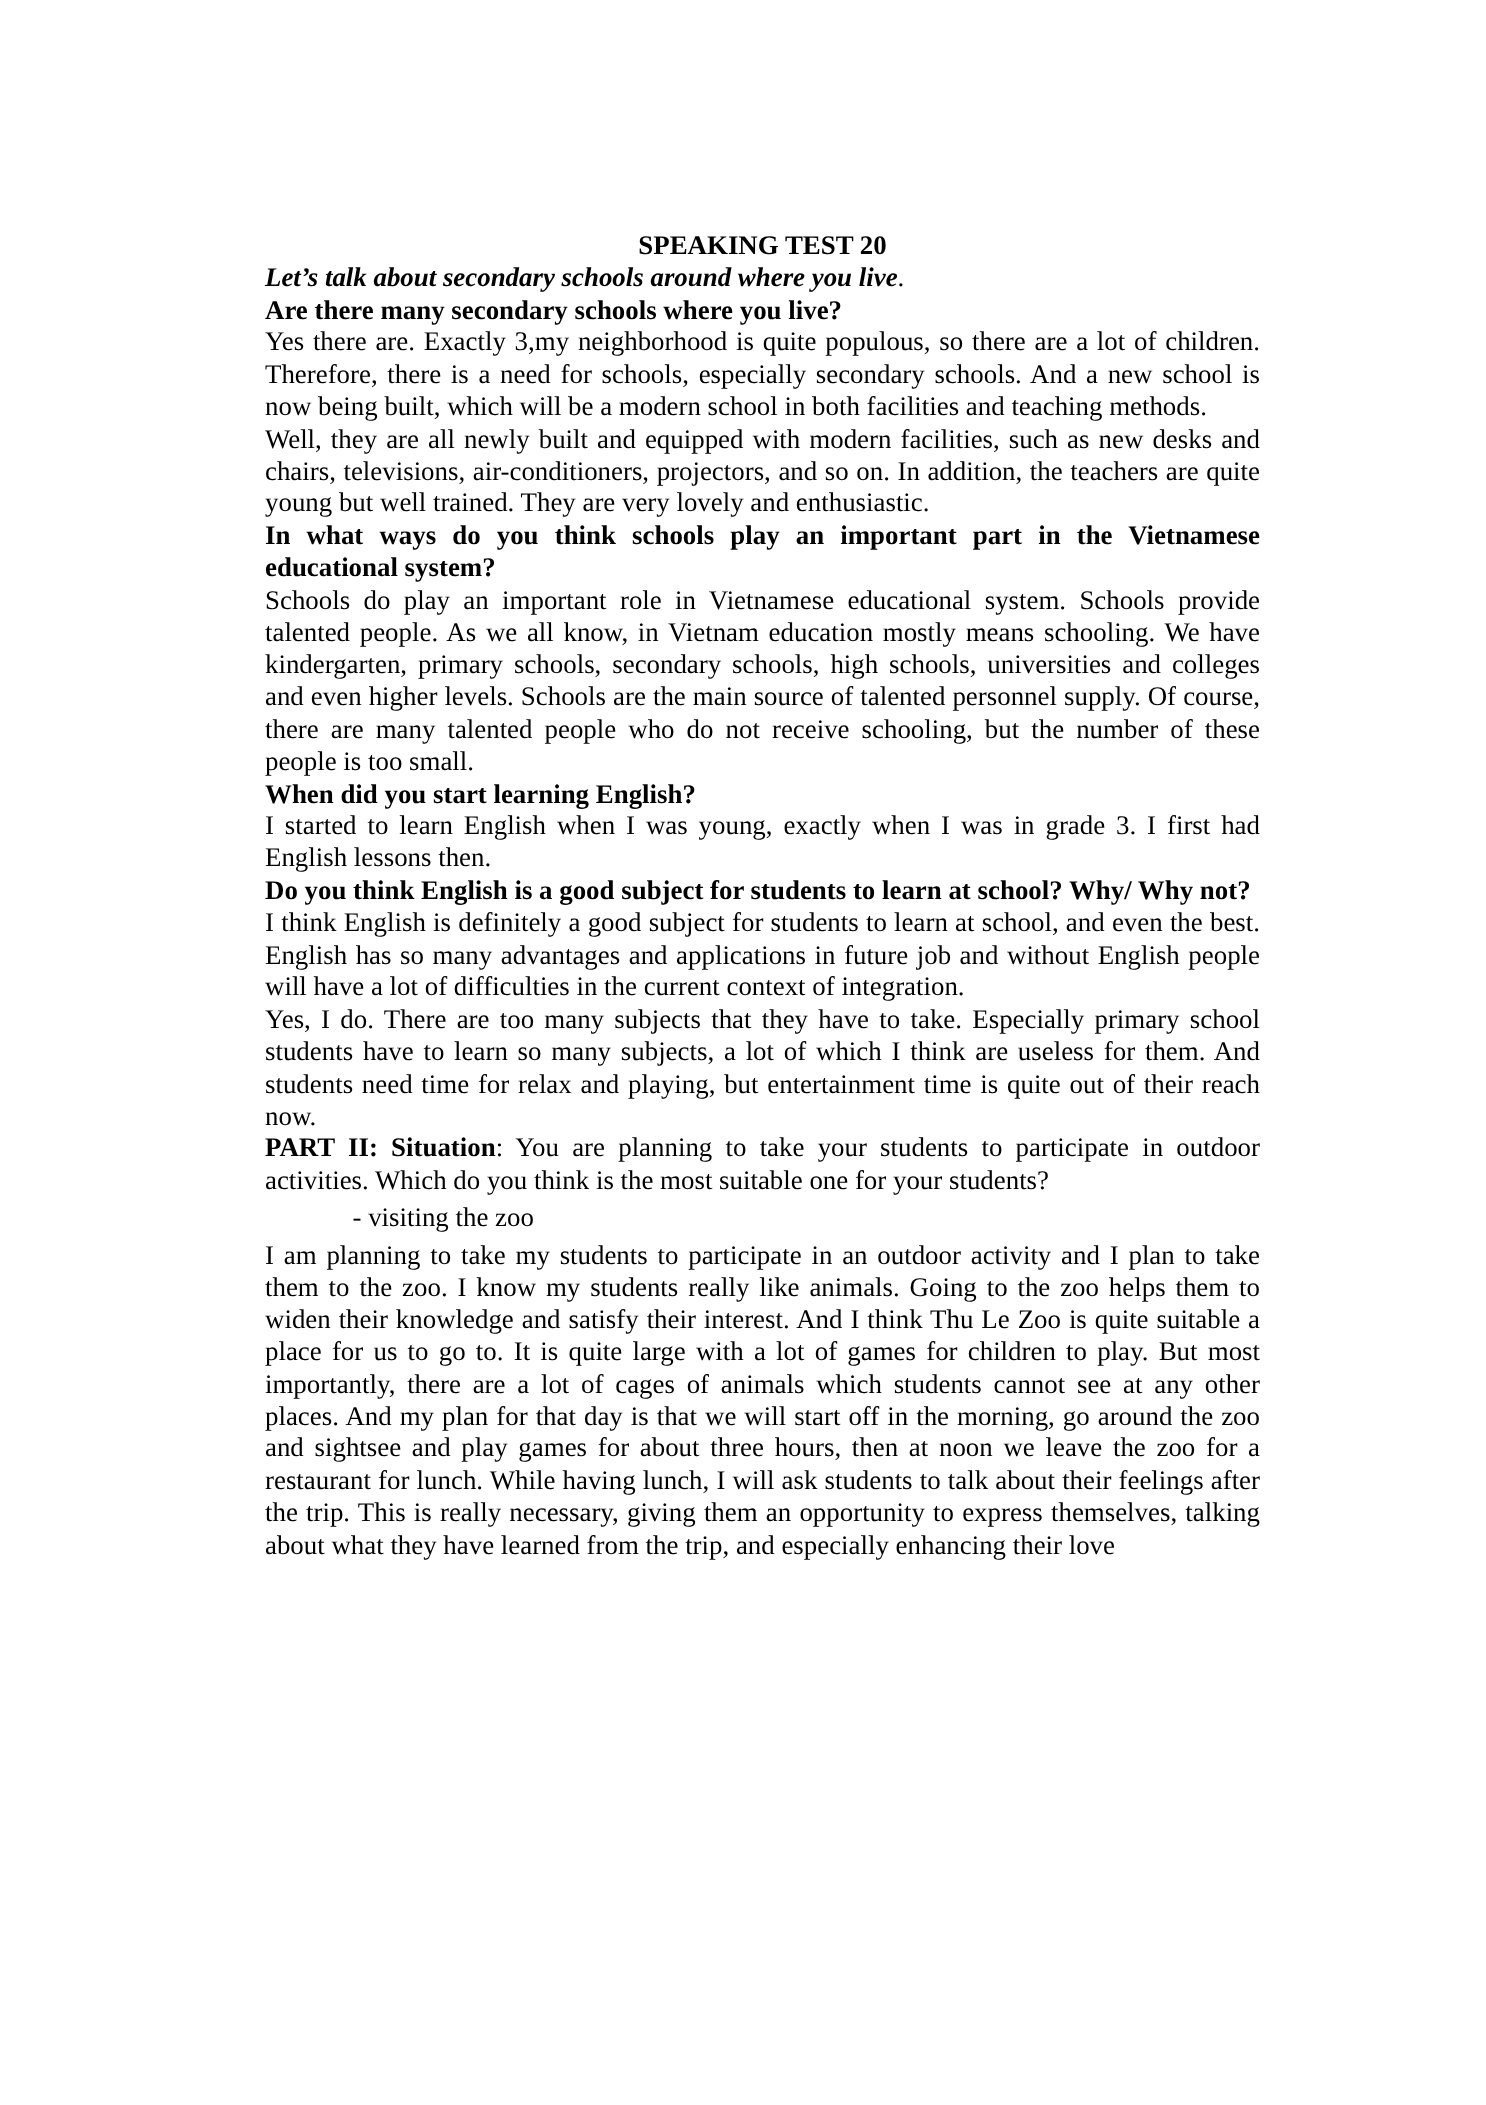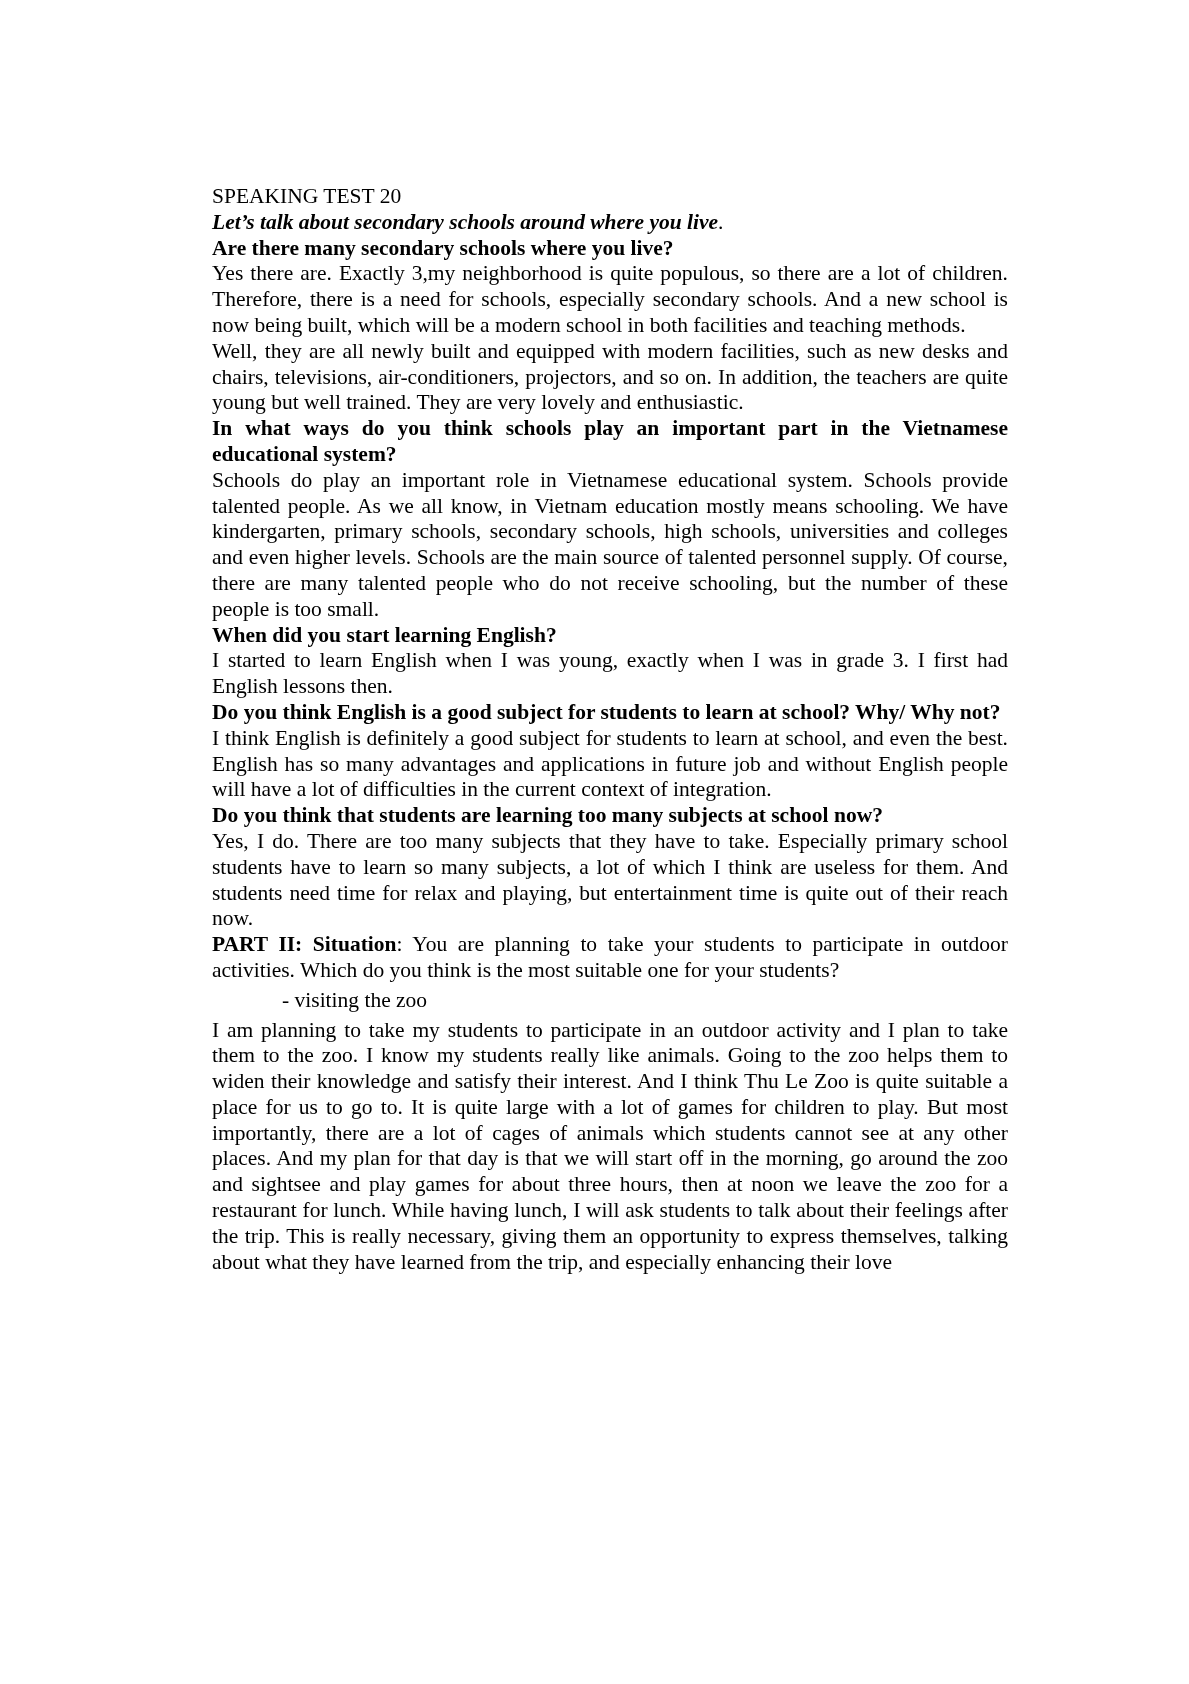--- a/index.html
+++ b/index.html
@@ -8,21 +8,21 @@
     position: absolute;
     left: 212px;
     top: 184px;
     width: 796px;
     font-family: "Liberation Serif", serif;
     font-size: 21.5px;
     line-height: 25.8px;
     color: #000;
     text-align: justify;
   }
-  .title { text-align: left; font-weight: normal; }
+  .title { text-align: center; font-weight: bold; }
   .intro { font-style: italic; font-weight: bold; }
   .q { font-weight: bold; }
   .p { margin: 0; }
   .options { margin: 4px; padding-left: 66px; list-style: none; }
   .options li { margin: 0; }
   .b { font-weight: bold; margin-top: 11px; }
 </style>
 </head>
 <body>
 
@@ -37,21 +37,20 @@
 
   <div class="q">In what ways do you think schools play an important part in the Vietnamese educational system?</div>
   <div class="p">Schools do play an important role in Vietnamese educational system. Schools provide talented people.  As we all know, in Vietnam education mostly means schooling. We have kindergarten, primary schools, secondary schools, high schools, universities and colleges and even higher levels. Schools are the main source of talented personnel supply. Of course, there are many talented people who do not receive schooling, but the number of these people is too small.</div>
 
   <div class="q">When did you start learning English?</div>
   <div class="p">I started to learn English when I was young, exactly when I was in grade 3. I first had English lessons then.</div>
 
   <div class="q">Do you think English is a good subject for students to learn at school? Why/ Why not?</div>
   <div class="p">I think English is definitely a good subject for students to learn at school, and even the best. English has so many advantages and applications in future job and without English people will have a lot of difficulties in the current context of integration.</div>
 
-  <div class="q">Do you think that students are learning too many subjects at school now?</div>
   <div class="p">Yes, I do. There are too many subjects that they have to take. Especially primary school students have to learn so many subjects, a lot of which I think are useless for them. And students need time for relax and playing, but entertainment time is quite out of their reach now.</div>
 
   <div class="p"><span class="b">PART II: Situation</span><span>: You are planning to take your students to participate in outdoor activities. Which do you think is the most suitable one for your students?</span></div>
   <ul class="options">
     <li>- visiting the zoo</li>
   </ul>
   <div class="p">I am planning to take my students to participate in an outdoor activity and I plan to take them to the zoo. I know my students really like animals. Going to the zoo helps them to widen their knowledge and satisfy their interest. And I think Thu Le Zoo is quite suitable a place for us to go to. It is quite large with a lot of games for children to play. But most importantly, there are a lot of cages of animals which students cannot see at any other places. And my plan for that day is that we will start off in the morning, go around the zoo and sightsee and play games for about three hours, then at noon we leave the zoo for a restaurant for lunch. While having lunch, I will ask students to talk about their feelings after the trip. This is really necessary, giving them an opportunity to express themselves, talking about what they have learned from the trip, and especially enhancing their love</div>
 </div>
 
 </body></html>

